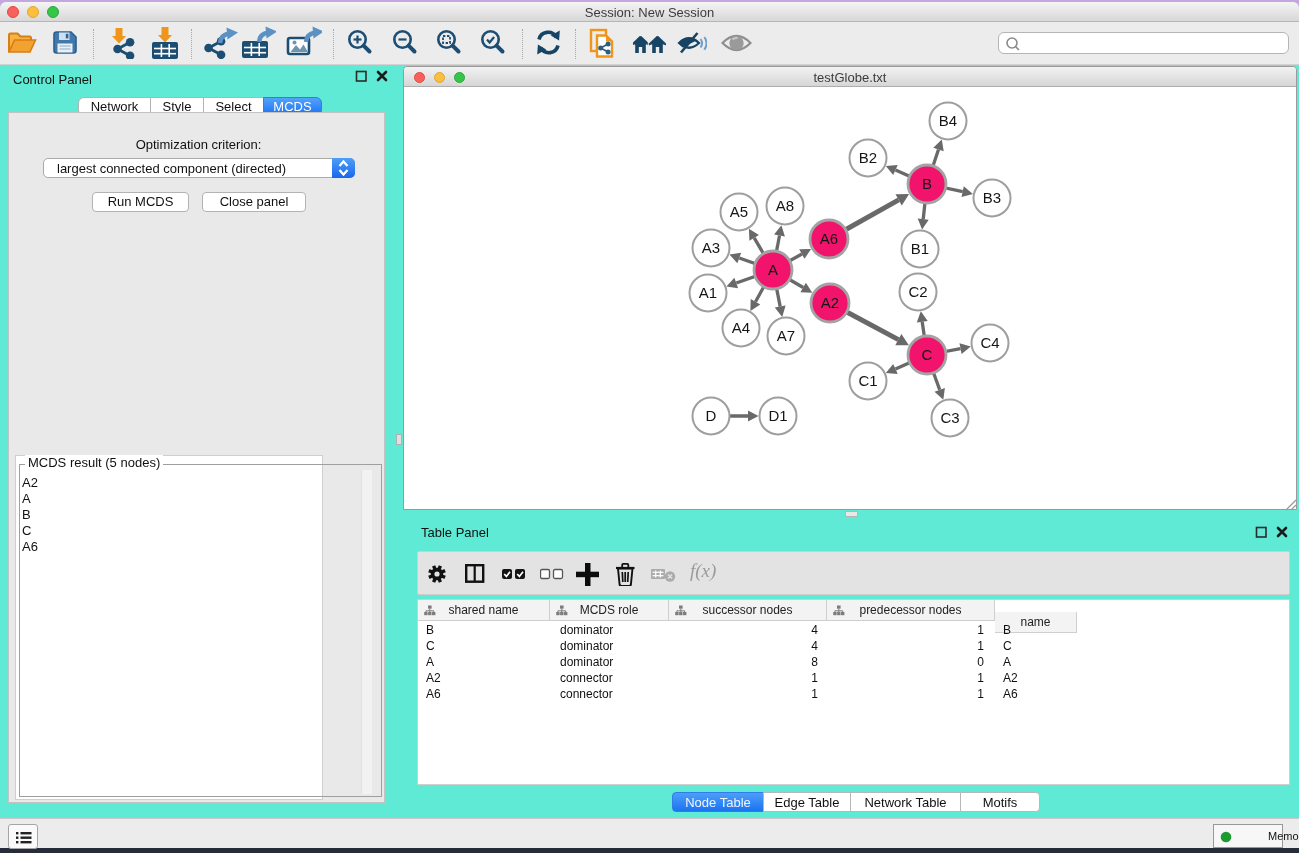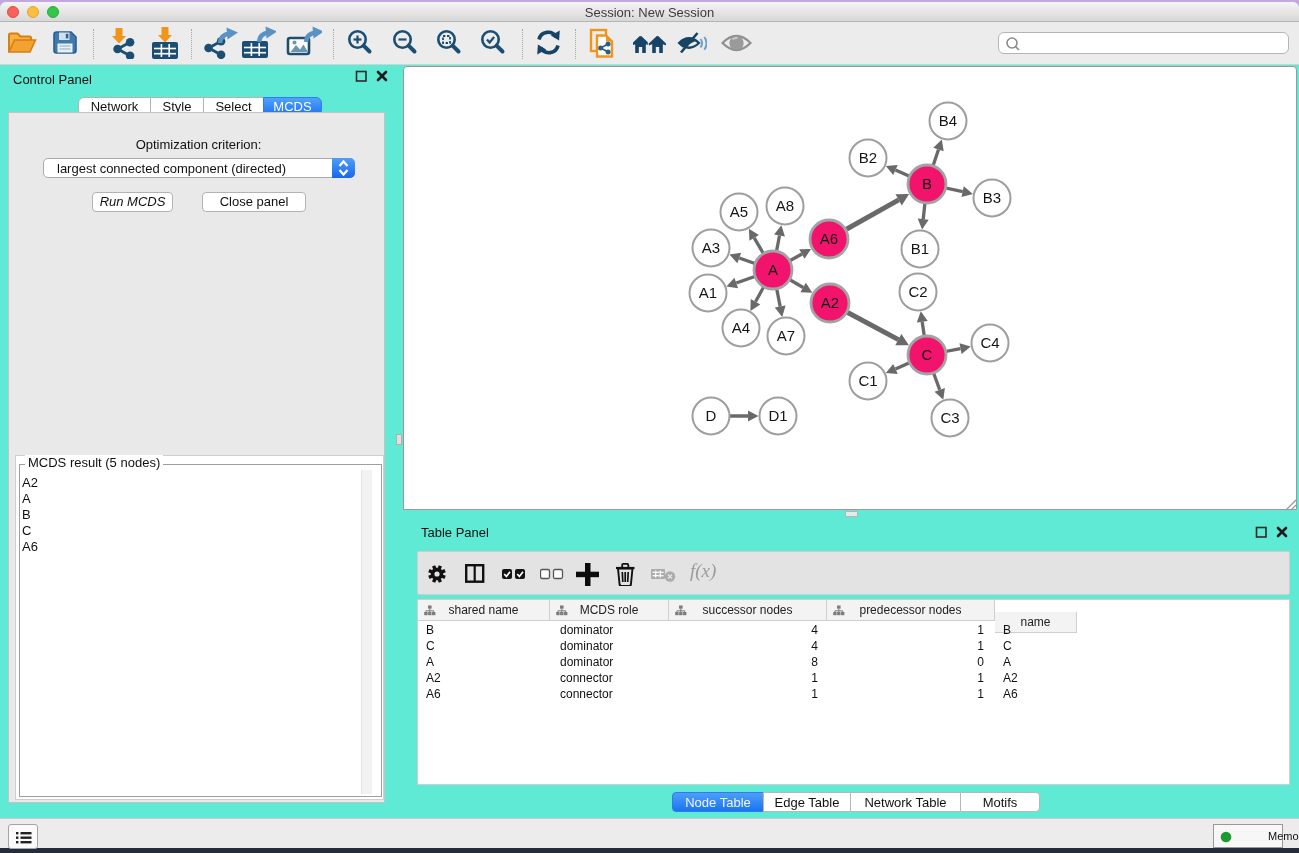--- a/index.html
+++ b/index.html
@@ -15,21 +15,21 @@
 
 #cphead{left:13px;top:70px;font-size:13px;color:#111;}
 .tabrow{top:95px;height:19px;}
 .tab{position:absolute;top:0;height:19px;background:#fff;border:1px solid #b3b3b3;font-size:13px;color:#111;text-align:center;line-height:18px;}
 .tabsel{background:linear-gradient(#55a2fb,#1a72f2);color:#fff;border-color:#2e7de8;}
 #cpanel{left:8px;top:110px;width:377px;height:691px;background:#e9e9e9;border:1px solid #c3c3c3;}
 #optlabel{left:0px;top:135px;width:397px;text-align:center;font-size:13px;color:#111;}
 #dropdown{left:43px;top:156px;width:312px;height:20px;background:#fff;border:1px solid #aaa;border-radius:5px;font-size:13px;color:#111;line-height:19px;}
 #ddcap{right:-1px;top:-1px;width:23px;height:20px;border-radius:0 5px 5px 0;background:linear-gradient(#4f9ef8,#1767ee);}
 .btn{position:absolute;height:20px;background:#fff;border:1px solid #b3b3b3;border-radius:4px;font-size:13px;color:#111;text-align:center;line-height:18px;}
-#listbox{left:15px;top:453px;width:369px;height:345px;background:#fff;border:1px solid #cfcfcf;}
+#listbox{left:15px;top:453px;width:308px;height:345px;background:#fff;border:1px solid #cfcfcf;}
 #fieldset{left:3px;top:8px;width:363px;height:333px;border:1px solid #9f9f9f;}
 #legend{left:5px;top:-10px;background:#fff;padding:0 3px;font-size:13px;color:#111;}
 #mcdslist{left:6px;top:19px;font-size:13px;color:#111;line-height:16px;}
 #scrolltrack{left:345px;top:14px;width:11px;height:324px;background:#f2f2f2;border-left:1px solid #e2e2e2;}
 
 #netwin{left:403px;top:64px;width:894px;height:444px;background:#fff;border:1px solid #9a9a9a;border-radius:4px 4px 0 0;}
 #nettb{left:0;top:0;width:892px;height:20px;background:linear-gradient(#f2f2f2,#d6d6d6);border-bottom:1px solid #aeaeae;border-radius:4px 4px 0 0;}
 #nettitle{width:100%;text-align:center;top:3px;font-size:13px;color:#3c3c3c;}
 #graph{left:0px;top:21px;width:892px;height:423px;}
 
@@ -195,31 +195,37 @@
   <div class="abs" id="cpanel"></div>
   <div class="abs" id="dropdown"><span style="padding-left:13px;">largest connected component (directed)</span>
     <div class="abs" id="ddcap">
         <svg class="abs" style="left:0;top:0" width="23" height="20">
           <path d="M7.5,8 l4,-4.5 4,4.5" stroke="#fff" stroke-width="2.2" fill="none"></path>
           <path d="M7.5,12 l4,4.5 4,-4.5" stroke="#fff" stroke-width="2.2" fill="none"></path>
         </svg>
       </div>
   </div>
   <div class="abs" id="optlabel">Optimization criterion:</div>
-  <div class="btn" style="left:92px;top:190px;width:81px;font-style:italic;">Run MCDS</div>
+  <div class="btn" style="left:92px;top:190px;width:97px;">Run MCDS</div>
   <div class="btn" style="left:202px;top:190px;width:104px;">Close panel</div>
   <div class="abs" id="listbox">
     <div class="abs" id="fieldset">
         <div class="abs" id="legend">MCDS result (5 nodes)</div>
       </div>
     <div class="abs" id="mcdslist">A2<br>A<br>B<br>C<br>A6</div>
     <div class="abs" id="scrolltrack"></div>
   </div>
 
   <div class="abs" id="netwin">
+    <div class="abs" id="nettb">
+      <div class="abs tl" style="left:10px;top:4.5px;width:11px;height:11px;background:#f9615c;border:1px solid #e14942;"></div>
+      <div class="abs tl" style="left:30px;top:4.5px;width:11px;height:11px;background:#fcbe3f;border:1px solid #e0a732;"></div>
+      <div class="abs tl" style="left:50px;top:4.5px;width:11px;height:11px;background:#35c649;border:1px solid #2aa93c;"></div>
+      <div class="abs" id="nettitle">testGlobe.txt</div>
+    </div>
     <div class="abs" id="graph">
         <svg width="893" height="422" style="position:absolute;left:0;top:0">
 <line x1="369.0" y1="182.0" x2="332.3" y2="195.0" stroke="#696969" stroke-width="3.3"></line>
 <polygon points="322.4,198.5 330.4,189.8 334.1,200.2" fill="#696969"></polygon>
 <line x1="369.0" y1="182.0" x2="399.2" y2="199.5" stroke="#696969" stroke-width="3.3"></line>
 <polygon points="408.3,204.7 396.4,204.2 401.9,194.7" fill="#696969"></polygon>
 <line x1="369.0" y1="182.0" x2="335.3" y2="170.0" stroke="#696969" stroke-width="3.3"></line>
 <polygon points="325.4,166.5 337.1,164.8 333.4,175.2" fill="#696969"></polygon>
 <line x1="369.0" y1="182.0" x2="351.5" y2="213.7" stroke="#696969" stroke-width="3.3"></line>
 <polygon points="346.4,222.9 346.7,211.1 356.3,216.4" fill="#696969"></polygon>

